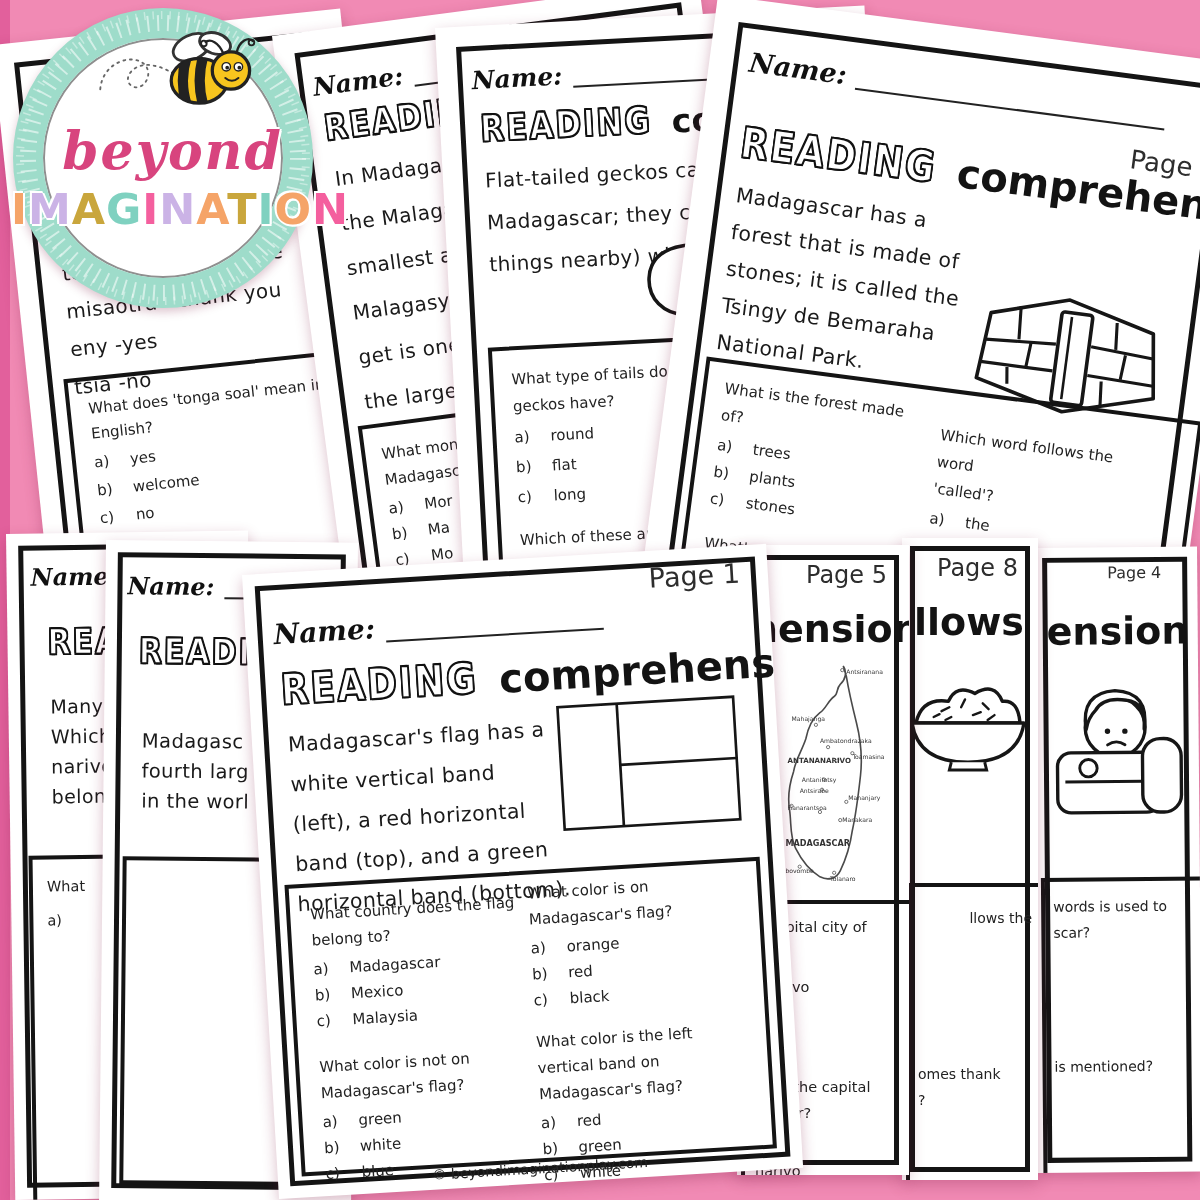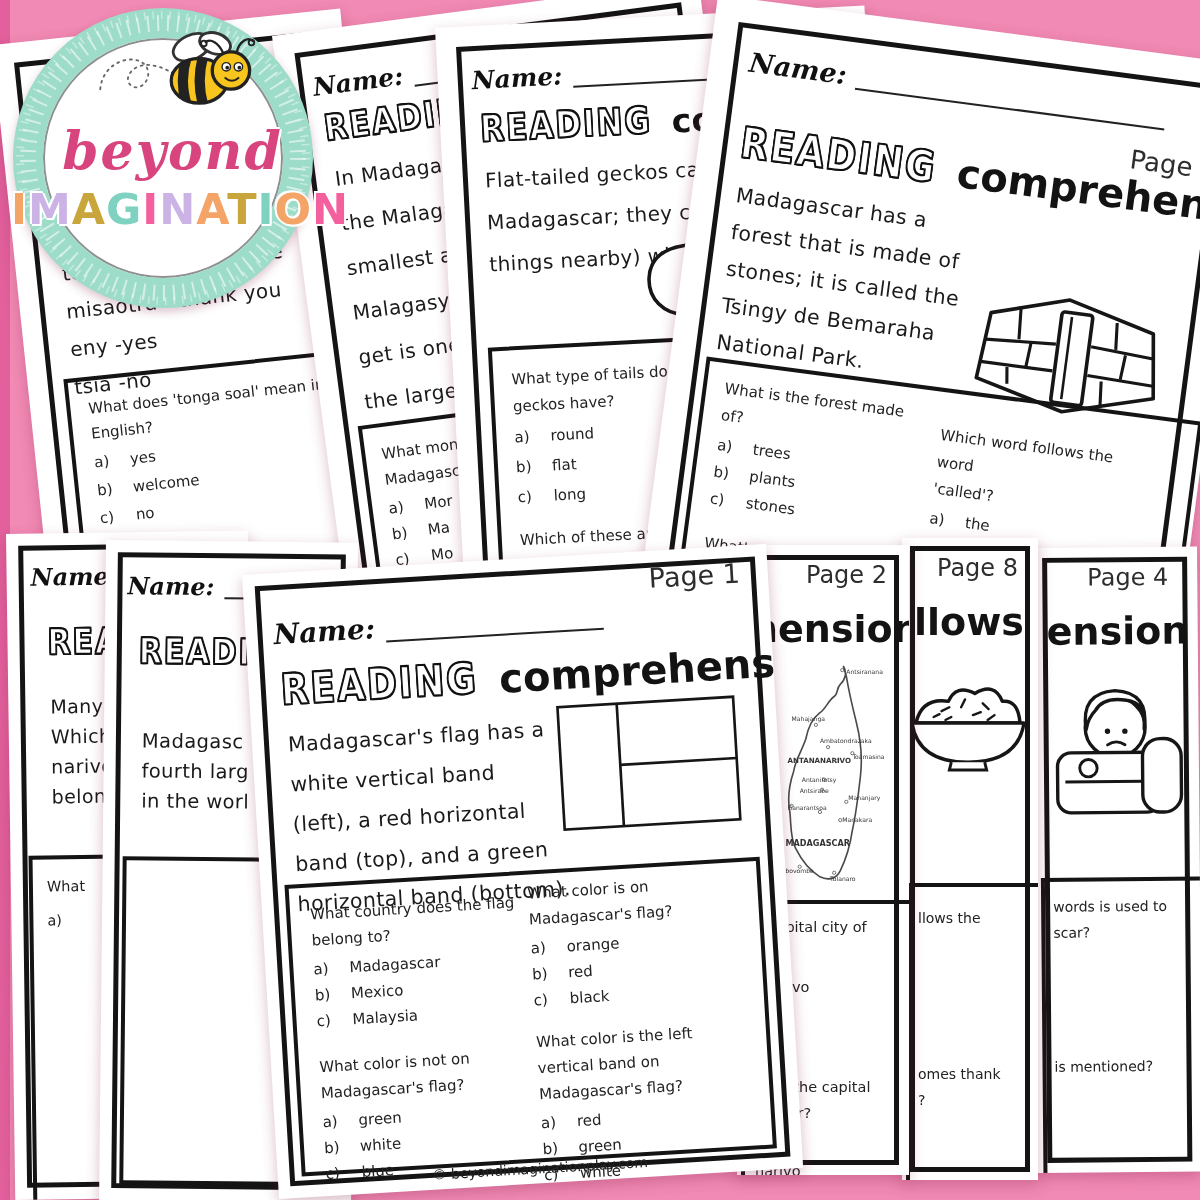--- a/index.html
+++ b/index.html
@@ -232,21 +232,21 @@
       <div class="opt">
         <span class="l">c)</span>
         <span>it</span>
         </div>
     </div>
   </div>
 </div>
 
 <div class="sheet" style="left:1032px;top:548px;width:165px;height:625px;transform:rotate(-0.5deg);z-index:10;">
   <div class="frame" style="inset:10px;"></div>
-  <div class="pagelab" style="right:29px;top:16px;font-size:24px;">Page 4</div>
+  <div class="pagelab" style="right:36px;top:16px;font-size:16px;">Page 4</div>
   <div class="title-row" style="left:14px;top:62px;font-size:36px;">
     <span class="btitle" style="margin-left:0;font-size:38px;">ension</span>
   </div>
   <svg style="position:absolute;left:12px;top:120px;" width="145" height="155" viewBox="0 0 150 160">
     <circle cx="72" cy="62" r="31" fill="#fff" stroke="#161616" stroke-width="3.5"></circle>
     <path d="M42,64 Q36,26 72,24 Q108,26 102,64 Q104,36 84,34 Q60,30 52,44 Q44,52 42,64 Z" fill="#fff" stroke="#161616" stroke-width="3.5" stroke-linejoin="round"></path>
     <circle cx="64" cy="66" r="2.8" fill="#161616"></circle>
     <circle cx="82" cy="66" r="2.8" fill="#161616"></circle>
     <path d="M64,80 Q73,74 82,80" fill="none" stroke="#161616" stroke-width="3" stroke-linecap="round"></path>
     <rect x="12" y="88" width="106" height="62" rx="14" fill="#fff" stroke="#161616" stroke-width="3.5"></rect>
@@ -267,29 +267,29 @@
   <div class="title-row" style="left:12px;top:62px;font-size:36px;">
     <span class="btitle" style="margin-left:0;font-size:38px;">llows</span>
   </div>
   <svg style="position:absolute;left:2px;top:128px;" width="128" height="108" viewBox="0 0 130 110">
     <path d="M12,58 Q18,32 45,36 Q53,18 72,28 Q92,16 100,36 Q116,34 118,58 Z" fill="#fff" stroke="#161616" stroke-width="3.5" stroke-linejoin="round"></path>
     <path d="M38,46 L46,42 M62,34 L58,42 M80,38 L86,44 M48,52 L42,55 M70,50 L78,47 M92,50 L85,55 M30,52 L36,49" stroke="#161616" stroke-width="2.4" stroke-linecap="round"></path>
     <path d="M8,58 L122,58 C118,84 100,98 65,98 C30,98 12,84 8,58 Z" fill="#fff" stroke="#161616" stroke-width="3.5" stroke-linejoin="round"></path>
     <path d="M48,98 L46,106 L84,106 L82,98" fill="#fff" stroke="#161616" stroke-width="3"></path>
   </svg>
   <div class="qbox" style="left:4px;top:345px;width:114px;height:282px;padding:10px 8px;font-size:14px;line-height:26px;">
-    <p class="frag" style="margin:8px 0 0 0;">llows the</p>
+    <p class="frag" style="margin:8px 0 0 7px;text-align:right;">llows the</p>
     <p class="frag" style="margin:130px 0 0 0;">omes thank</p>
     <p class="frag" style="margin:0;">?</p>
   </div>
 </div>
 
 <div class="sheet" style="left:737px;top:545px;width:172px;height:630px;z-index:12;">
   <div class="frame" style="inset:10px;"></div>
-  <div class="pagelab" style="right:22px;top:16px;font-size:24px;">Page 2</div>
+  <div class="pagelab" style="right:22px;top:16px;font-size:24px;">Page 5</div>
   <div class="title-row" style="left:14px;top:62px;font-size:36px;">
     <span class="btitle" style="margin-left:0;font-size:38px;">hension</span>
   </div>
   <svg style="position:absolute;left:10px;top:112px;" width="152" height="235" viewBox="0 0 150 230">
     <path d="M95,8 C99,14 97,22 92,26 C88,30 90,36 86,38 C80,42 78,50 72,54 C64,60 60,70 58,80
              C54,92 48,100 46,112 C42,124 40,138 42,150 C44,164 42,176 48,188 C54,200 62,210 72,216
              C80,220 88,218 92,210 C98,198 102,184 104,170 C108,152 110,134 112,116
              C114,98 112,80 108,64 C104,48 100,30 98,18 Z" fill="#fff" stroke="#4a4a4a" stroke-width="1.6"></path>
     <circle cx="94" cy="12" r="1.6" fill="none" stroke="#555" stroke-width=".8"></circle>
     <circle cx="68" cy="66" r="1.6" fill="none" stroke="#555" stroke-width=".8"></circle>

